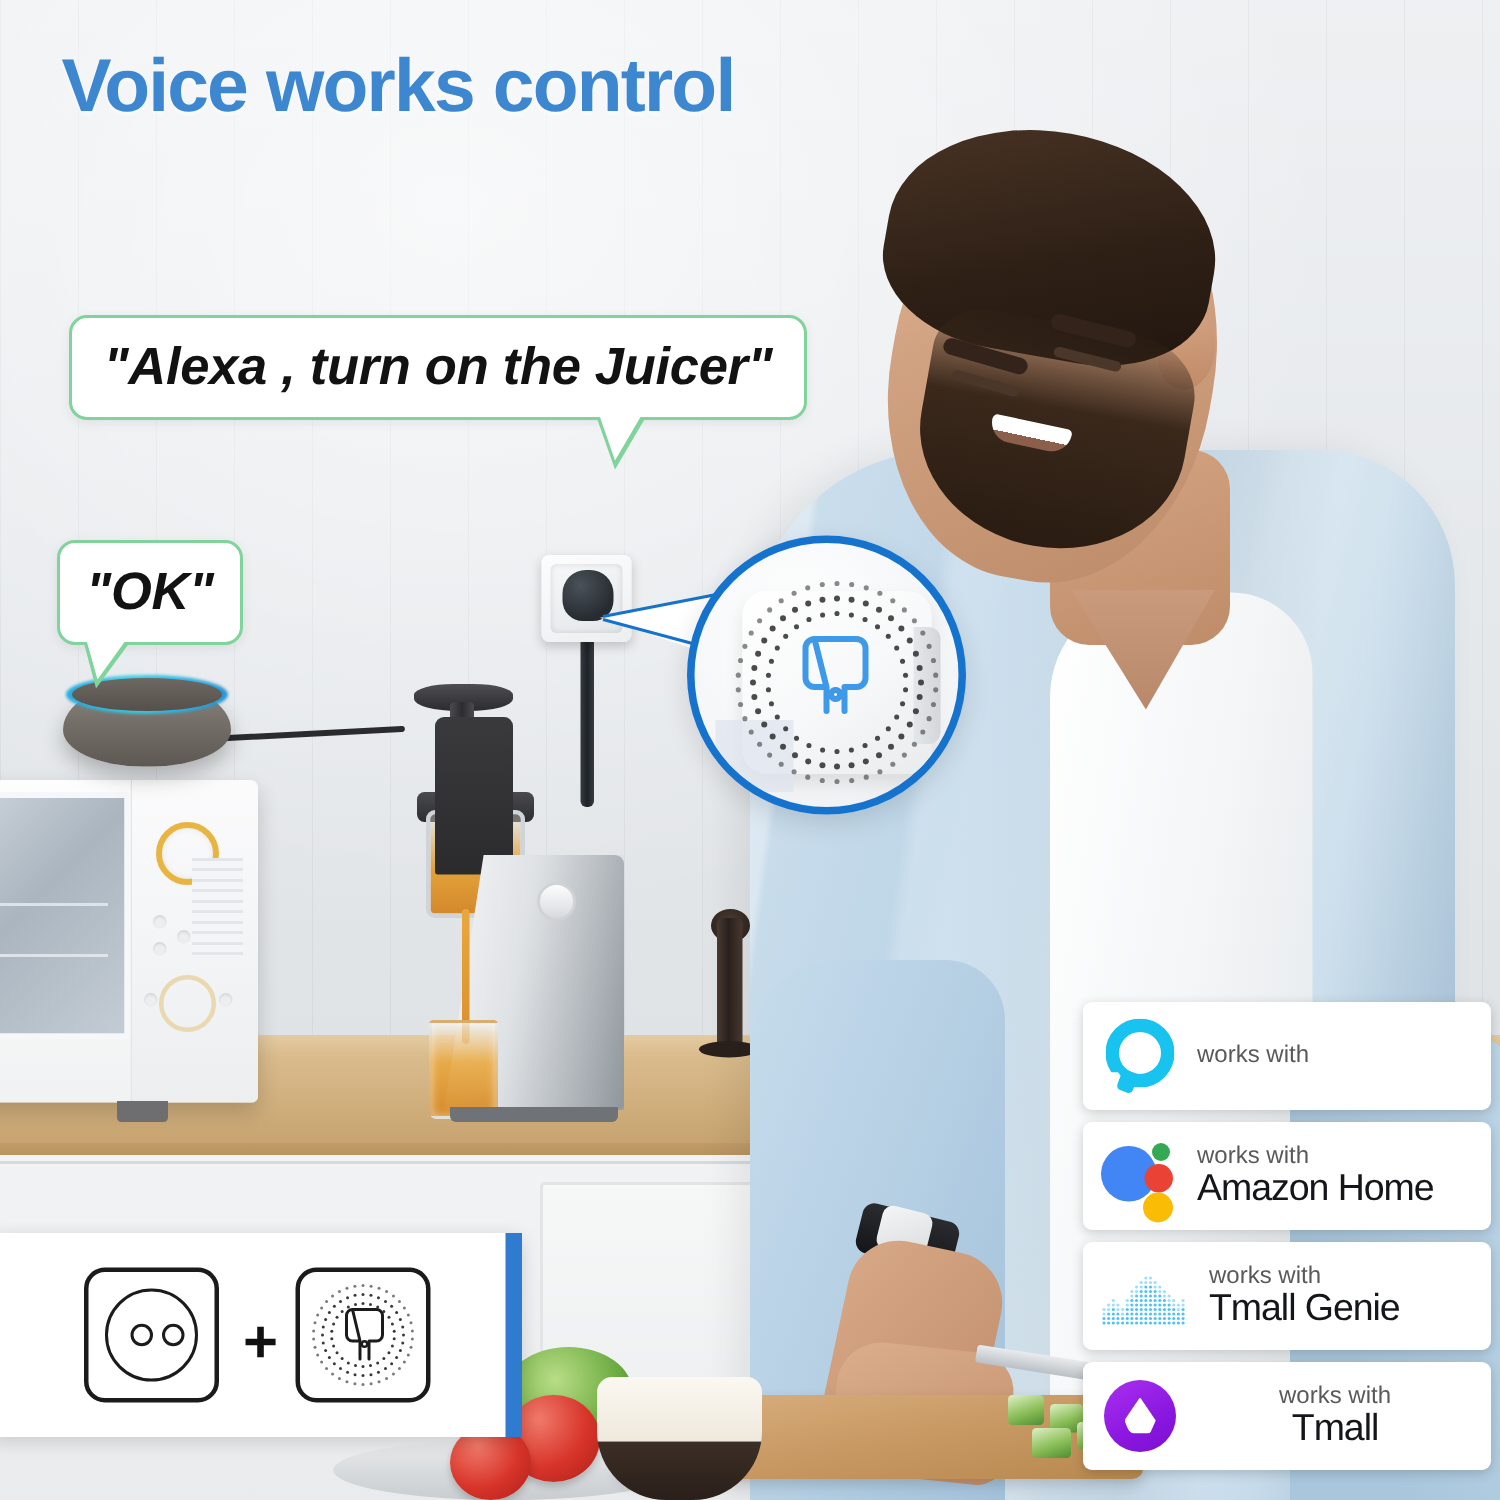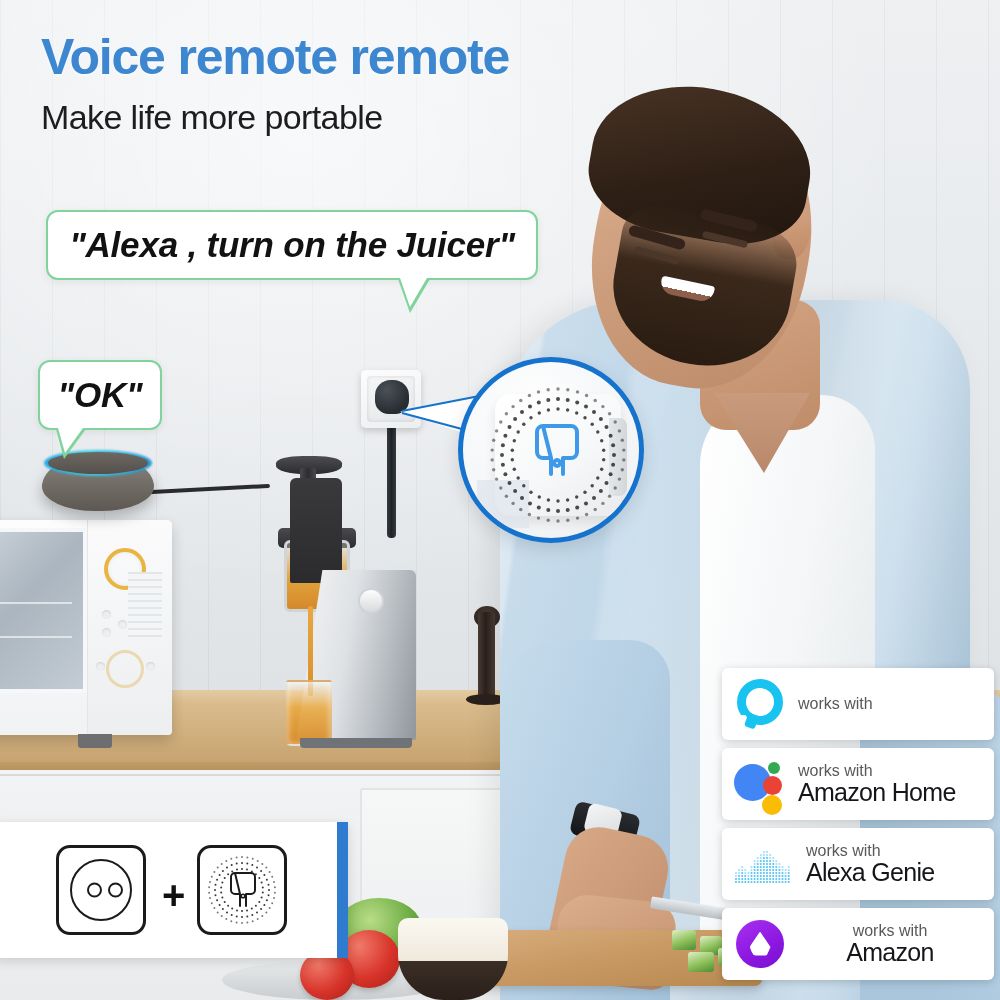--- a/index.html
+++ b/index.html
@@ -630,22 +630,21 @@
   </div>
   <div class="tail" style="left:398px;top:279px;border-left:12px solid transparent;border-right:20px solid transparent;border-top:34px solid #7fd39b;"></div>
   <div class="tail" style="left:400px;top:278px;border-left:10px solid transparent;border-right:17px solid transparent;border-top:29px solid #ffffff;"></div>
 
   <div class="bubble" style="left:38px;top:360px;width:124px;height:70px;">
     <span class="bubble-text" style="font-size:35px;">"OK"</span>
   </div>
   <div class="tail" style="left:56px;top:429px;border-left:8px solid transparent;border-right:22px solid transparent;border-top:30px solid #7fd39b;"></div>
   <div class="tail" style="left:58px;top:428px;border-left:7px solid transparent;border-right:18px solid transparent;border-top:25px solid #ffffff;"></div>
 
-  <div class="headline">Voice remote remote</div>
-  <div class="subhead">Make life more portable</div>
+  <div class="headline">Voice works control</div>
 
   <div class="product-panel">
     <div class="icon-box" style="left:62px;top:23px;">
       <div class="eu-socket-outer"></div>
       <div class="eu-pin" style="left:28px;"></div>
       <div class="eu-pin" style="left:49px;"></div>
     </div>
     <div class="plus-sign" style="left:168px;top:53px;">+</div>
     <div class="icon-box" style="left:203px;top:23px;">
       <svg width="84" height="84" style="position:absolute;left:0;top:0;">
@@ -913,31 +912,31 @@
               <circle cx="54.7" cy="33.0" r="1.05" opacity="1"></circle>
               <circle cx="54.7" cy="30.0" r="1.05" opacity="1"></circle>
               <circle cx="54.7" cy="27.0" r="1.05" opacity="1"></circle>
               <circle cx="54.7" cy="24.0" r="1.05" opacity="0.55"></circle>
               <circle cx="54.7" cy="21.0" r="1.05" opacity="0.55"></circle>
             </g>
         </svg>
       </div>
       <div class="badge-text">
         <span class="works-with">works with</span>
-        <span class="brand">Alexa Genie</span>
+        <span class="brand">Tmall Genie</span>
       </div>
     </div>
 
     <div class="badge">
       <div class="badge-logo">
         <div class="yandex-circle">
           <div class="yandex-drop"></div>
         </div>
       </div>
       <div class="badge-text" style="align-items:center;width:100%;">
         <span class="works-with">works with</span>
-        <span class="brand">Amazon</span>
+        <span class="brand">Tmall</span>
       </div>
     </div>
 
   </div>
 
 </div>
 
 </body></html>

